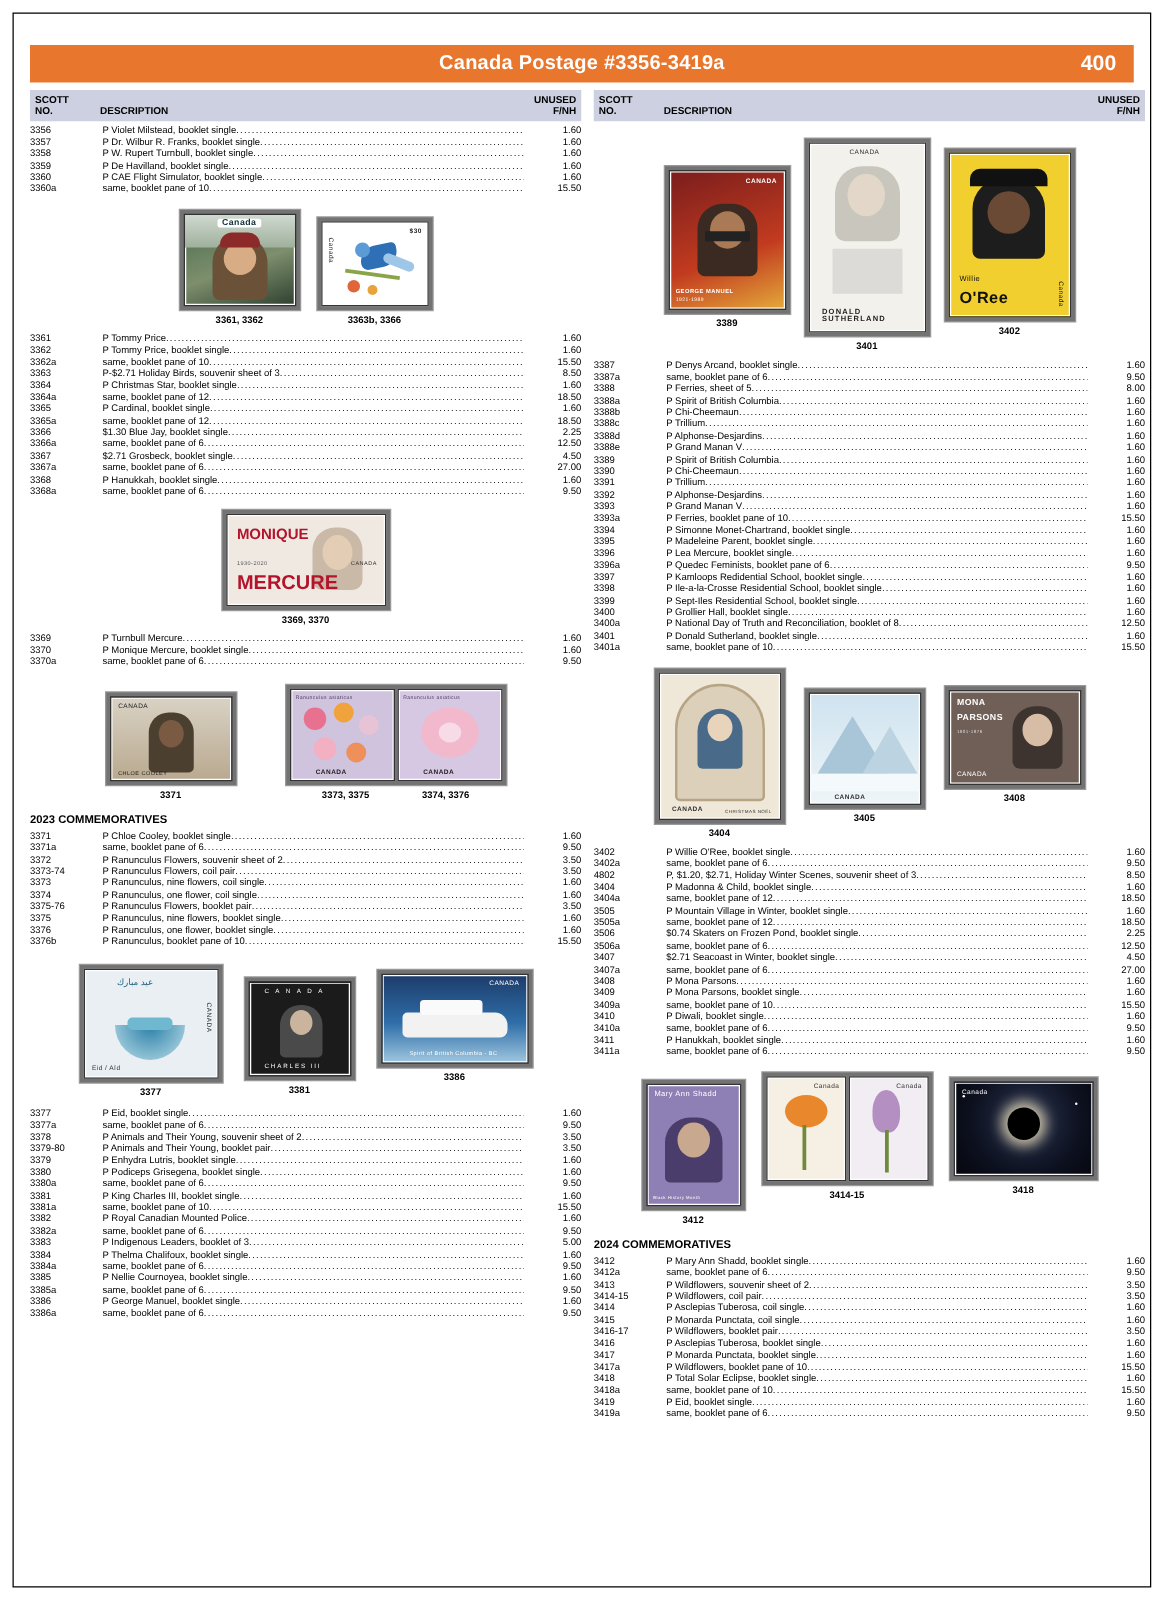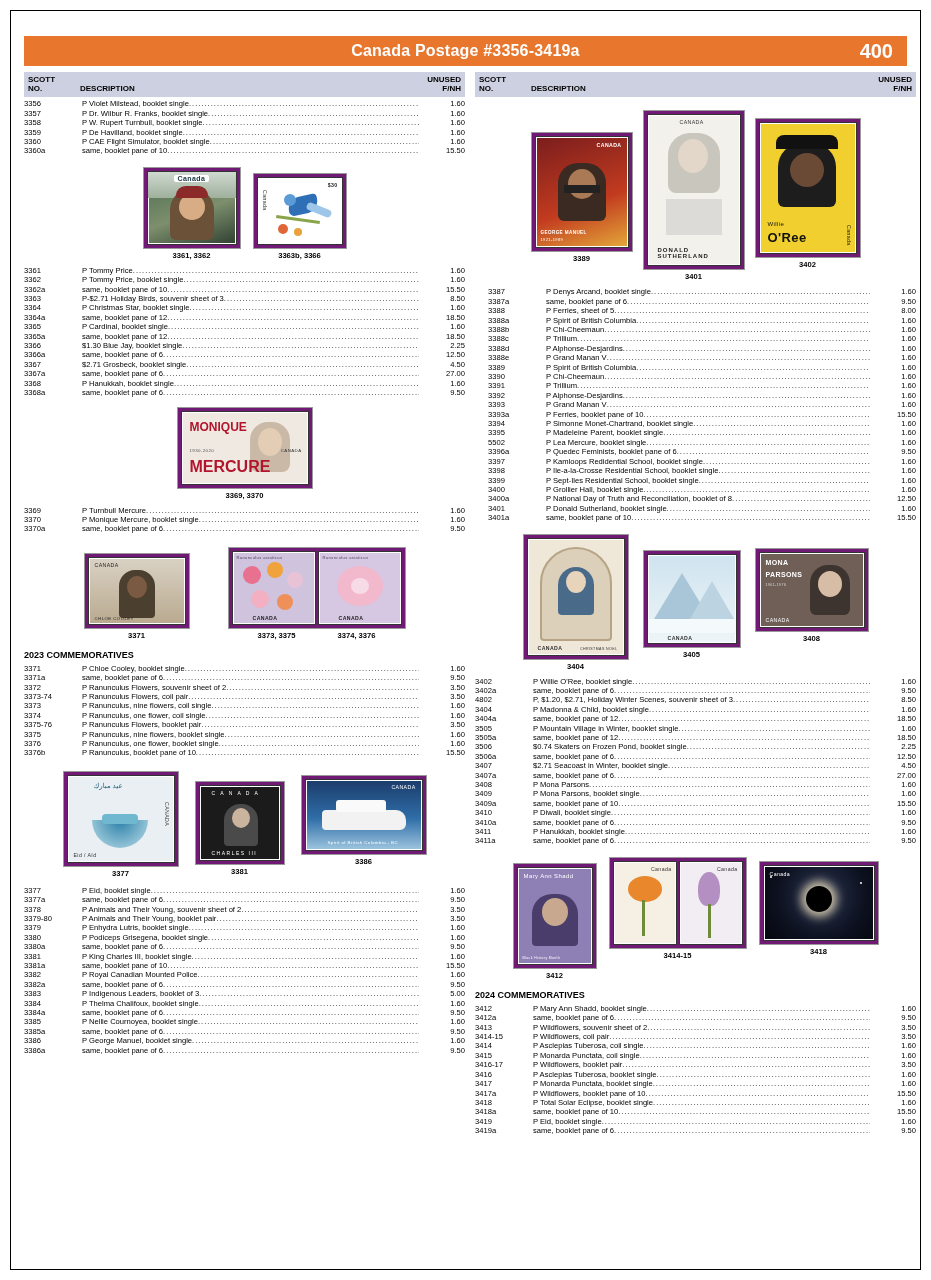--- a/index.html
+++ b/index.html
@@ -1,39 +1,39 @@
 <!DOCTYPE html>
 <html><head>
 <meta charset="utf-8">
 <style>
   html,body{margin:0;padding:0;background:#ffffff;}
   body{width:931px;height:1280px;font-family:"Liberation Sans",sans-serif;color:#000;}
   .page{position:relative;width:931px;height:1280px;box-sizing:border-box;padding:18px 16px 10px 16px;}
   .page-border{position:absolute;left:10px;top:10px;right:10px;bottom:10px;border:1px solid #000;box-sizing:border-box;pointer-events:none;}
   .header{position:relative;margin:18px 8px 0 8px;height:30px;background:#e8762c;color:#fff;display:flex;align-items:center;justify-content:center;}
   .header-title{font-size:16px;font-weight:bold;letter-spacing:.2px;}
-  .header-page{position:absolute;right:14px;top:50%;transform:translateY(-50%);font-size:20px;font-weight:bold;}
+  .header-page{position:absolute;right:14px;top:50%;transform:translateY(-50%);font-size:17px;font-weight:bold;}
   .columns{display:flex;margin:6px 8px 0 8px;gap:10px;}
   .col{width:441px;position:relative;}
   .colhead{background:#cdd0e0;display:flex;align-items:flex-start;padding:3px 4px 4px 4px;font-size:8px;font-weight:bold;line-height:1.15;}
   .ch-scott{width:52px;}
   .ch-desc{flex:1;padding-top:9px;}
   .ch-price{width:60px;text-align:right;}
   .rows{margin-top:2px;}
   .row{display:flex;font-size:7.6px;line-height:9.4px;align-items:flex-end;}
   .r-no{width:48px;flex:none;}
   .r-desc{flex:1;overflow:hidden;white-space:nowrap;position:relative;padding-left:10px;}
   .r-price{width:46px;text-align:right;flex:none;}
   .dots{display:inline-block;overflow:hidden;white-space:nowrap;vertical-align:bottom;letter-spacing:1px;}
   .sect-title{text-align:left;font-size:9px;font-weight:bold;margin:10px 0 4px 0;}
   .figwrap{display:flex;justify-content:center;align-items:flex-end;gap:14px;margin:10px 0 2px 0;}
   .fig{display:flex;flex-direction:column;align-items:center;}
   .caption{font-size:7.6px;font-weight:bold;margin-top:3px;text-align:center;}
   .stamp{border:1px solid #333;background:#fff;position:relative;overflow:hidden;box-shadow:0 0 0 1px #fff inset;}
-  .perf{padding:3px;background:#701a75;box-shadow:0 0 0 1px #999;}
+  .perf{padding:3px;background:#737373;box-shadow:0 0 0 1px #999;}
   
   .art{position:relative;width:100%;height:100%;overflow:hidden;}
   .lbl{position:absolute;font-size:5.2px;letter-spacing:.4px;}
   .lbl-v{writing-mode:vertical-rl;}
 </style>
 </head>
 <body>
 
 <div class="page">
   <div class="page-border"></div>
@@ -521,21 +521,21 @@
                 <div class="lbl" style="left:8px;bottom:26px;color:#111;font-size:6px;">Willie</div>
                 <div class="lbl" style="left:8px;bottom:8px;color:#111;font-size:13px;font-weight:bold;">O'Ree</div>
                 <div class="lbl lbl-v" style="right:4px;bottom:8px;color:#111;">Canada</div>
               </div>
             </div>
           </div>
           <div class="caption">3402</div>
         </div>
       </div>
 
-      <div class="rows" id="right-block1" style="margin-top:6px;margin-left:13px;">
+      <div class="rows" id="right-block1" style="margin-top:6px;">
           <div class="row">
             <div class="r-no">3387</div>
             <div class="r-desc"><span>P Denys Arcand, booklet single</span><span class="dots"> ........................................................................................................................</span></div>
             <div class="r-price">1.60</div>
           </div>
           <div class="row">
             <div class="r-no">3387a</div>
             <div class="r-desc"><span>same, booklet pane of 6</span><span class="dots"> ........................................................................................................................</span></div>
             <div class="r-price">9.50</div>
           </div>
@@ -603,21 +603,21 @@
             <div class="r-no">3394</div>
             <div class="r-desc"><span>P Simonne Monet-Chartrand, booklet single</span><span class="dots"> ........................................................................................................................</span></div>
             <div class="r-price">1.60</div>
           </div>
           <div class="row">
             <div class="r-no">3395</div>
             <div class="r-desc"><span>P Madeleine Parent, booklet single</span><span class="dots"> ........................................................................................................................</span></div>
             <div class="r-price">1.60</div>
           </div>
           <div class="row">
-            <div class="r-no">5502</div>
+            <div class="r-no">3396</div>
             <div class="r-desc"><span>P Lea Mercure, booklet single</span><span class="dots"> ........................................................................................................................</span></div>
             <div class="r-price">1.60</div>
           </div>
           <div class="row">
             <div class="r-no">3396a</div>
             <div class="r-desc"><span>P Quedec Feminists, booklet pane of 6</span><span class="dots"> ........................................................................................................................</span></div>
             <div class="r-price">9.50</div>
           </div>
           <div class="row">
             <div class="r-no">3397</div>

